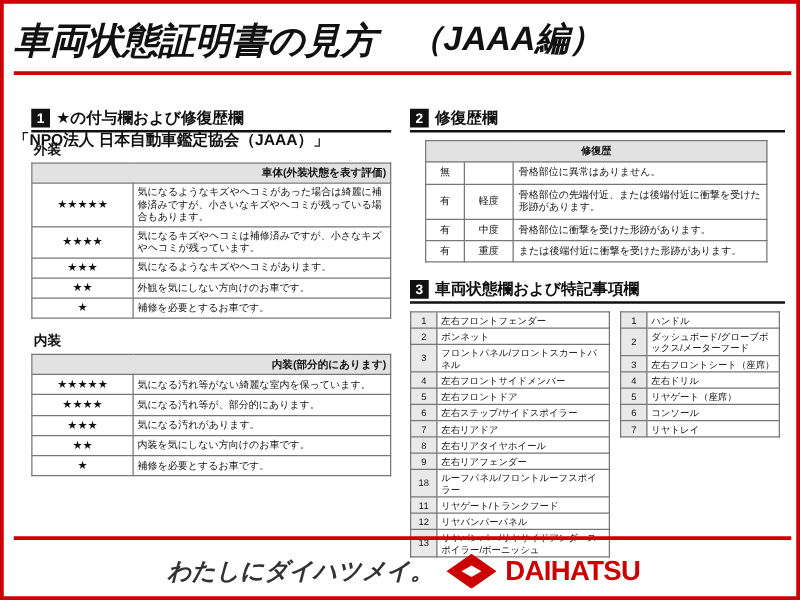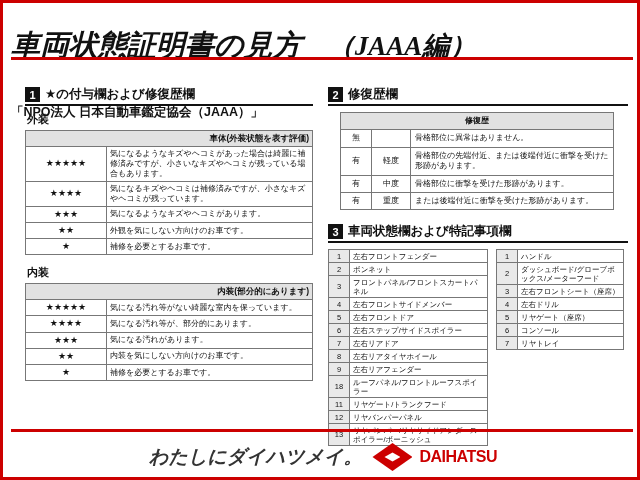--- a/index.html
+++ b/index.html
@@ -8,22 +8,22 @@
     background:#ffffff;
     font-family:"Liberation Sans","DejaVu Sans",sans-serif;
     color:#111;
   }
   .page{
     position:relative;width:640px;height:480px;box-sizing:border-box;
     border:3px solid #cc0000;background:#fff;
   }
   
   .title-row{
-    position:absolute;left:8px;top:20px;width:620px;height:46px;
-    display:flex;align-items:center;font-family:Liberation Serif, serif;
+    position:absolute;left:8px;top:10px;width:620px;height:46px;
+    display:flex;align-items:flex-start;
   }
   .title-main{
     font-size:29px;font-weight:bold;letter-spacing:0px;color:#111;
     font-style:italic;
   }
   .title-sub{
     font-size:27px;font-weight:bold;color:#111;margin-left:26px;font-style:italic;
   }
   .title-underline{
     position:absolute;left:8px;top:54px;width:622px;height:3px;background:#cc0000;
@@ -78,21 +78,21 @@
   .dhlogo{display:flex;align-items:center;gap:7px;}
   .dh-mark{
     width:40px;height:28px;background:#cc0000;
     clip-path:polygon(50% 0%,100% 50%,50% 100%,0% 50%);
     display:flex;align-items:center;justify-content:center;
   }
   .dh-mark i{
     display:block;width:16px;height:11px;background:#fff;
     clip-path:polygon(50% 8%,100% 50%,50% 92%,0% 50%);
   }
-  .dh-text{font-size:16px;font-weight:bold;color:#cc0000;letter-spacing:-0.5px;}
+  .dh-text{font-size:22px;font-weight:bold;color:#cc0000;letter-spacing:-0.5px;}
 </style>
 </head>
 <body>
 
 <div class="page">
 
   <div class="title-row">
     <span class="title-main">車両状態証明書の見方</span>
     <span class="title-sub">（JAAA編）</span>
   </div>

